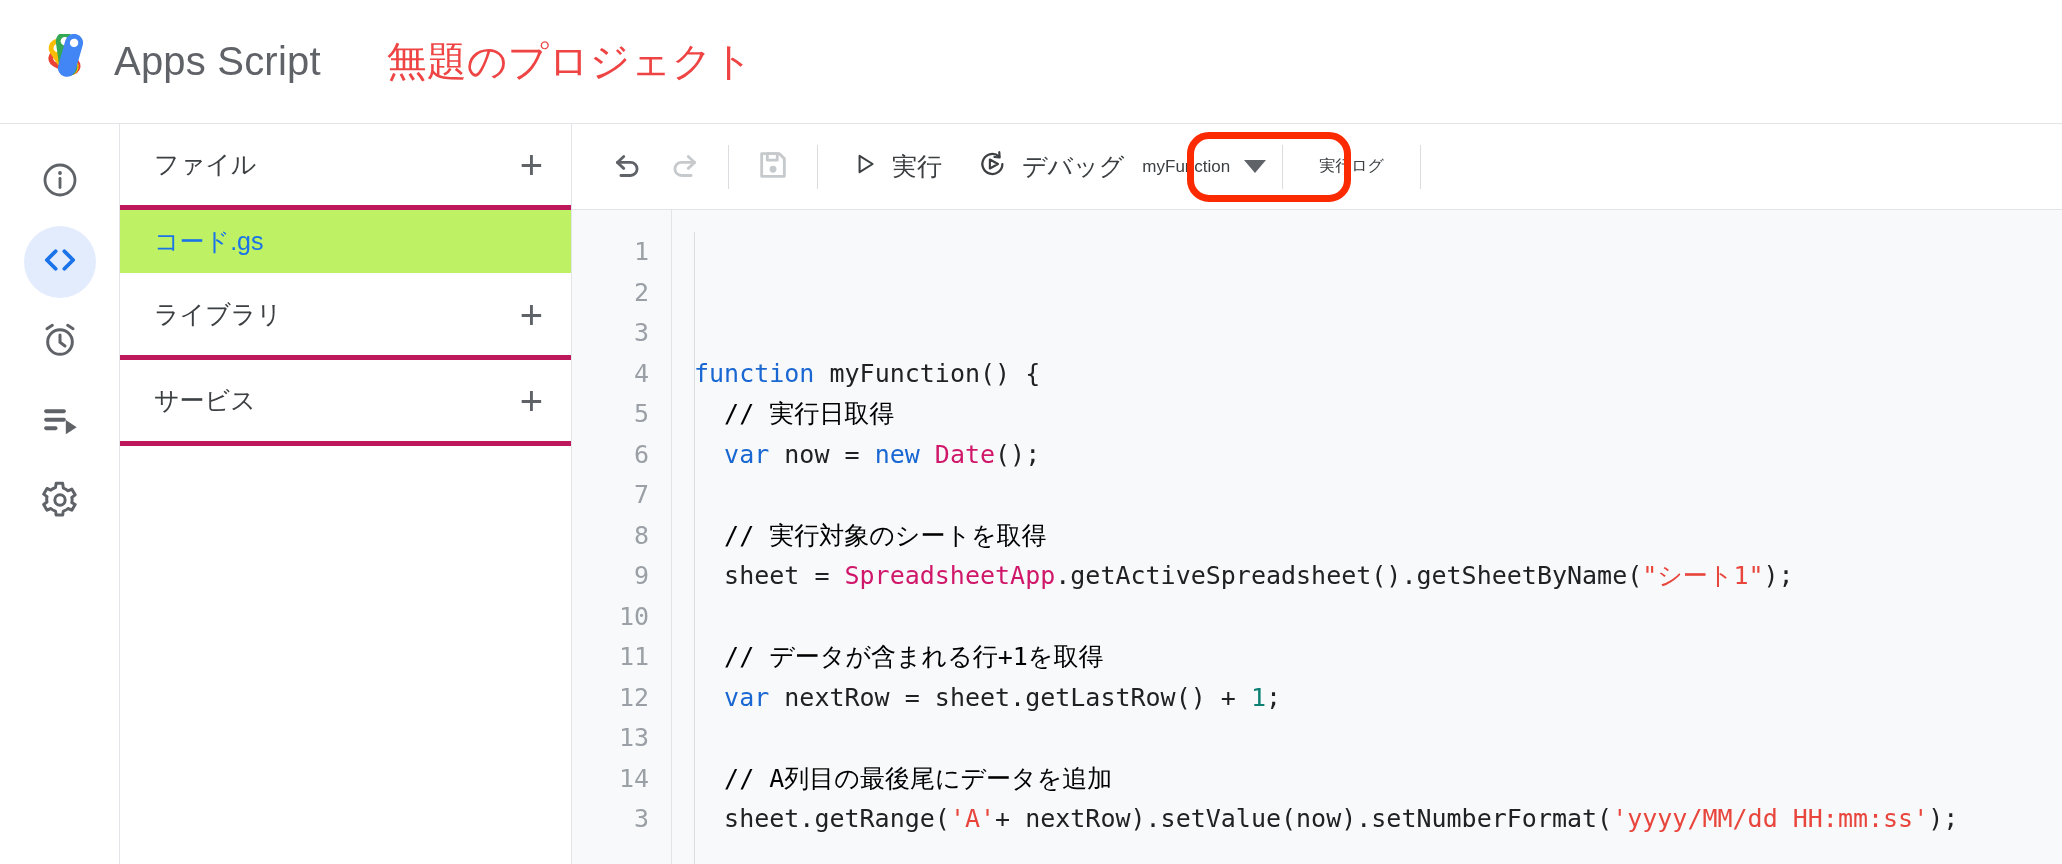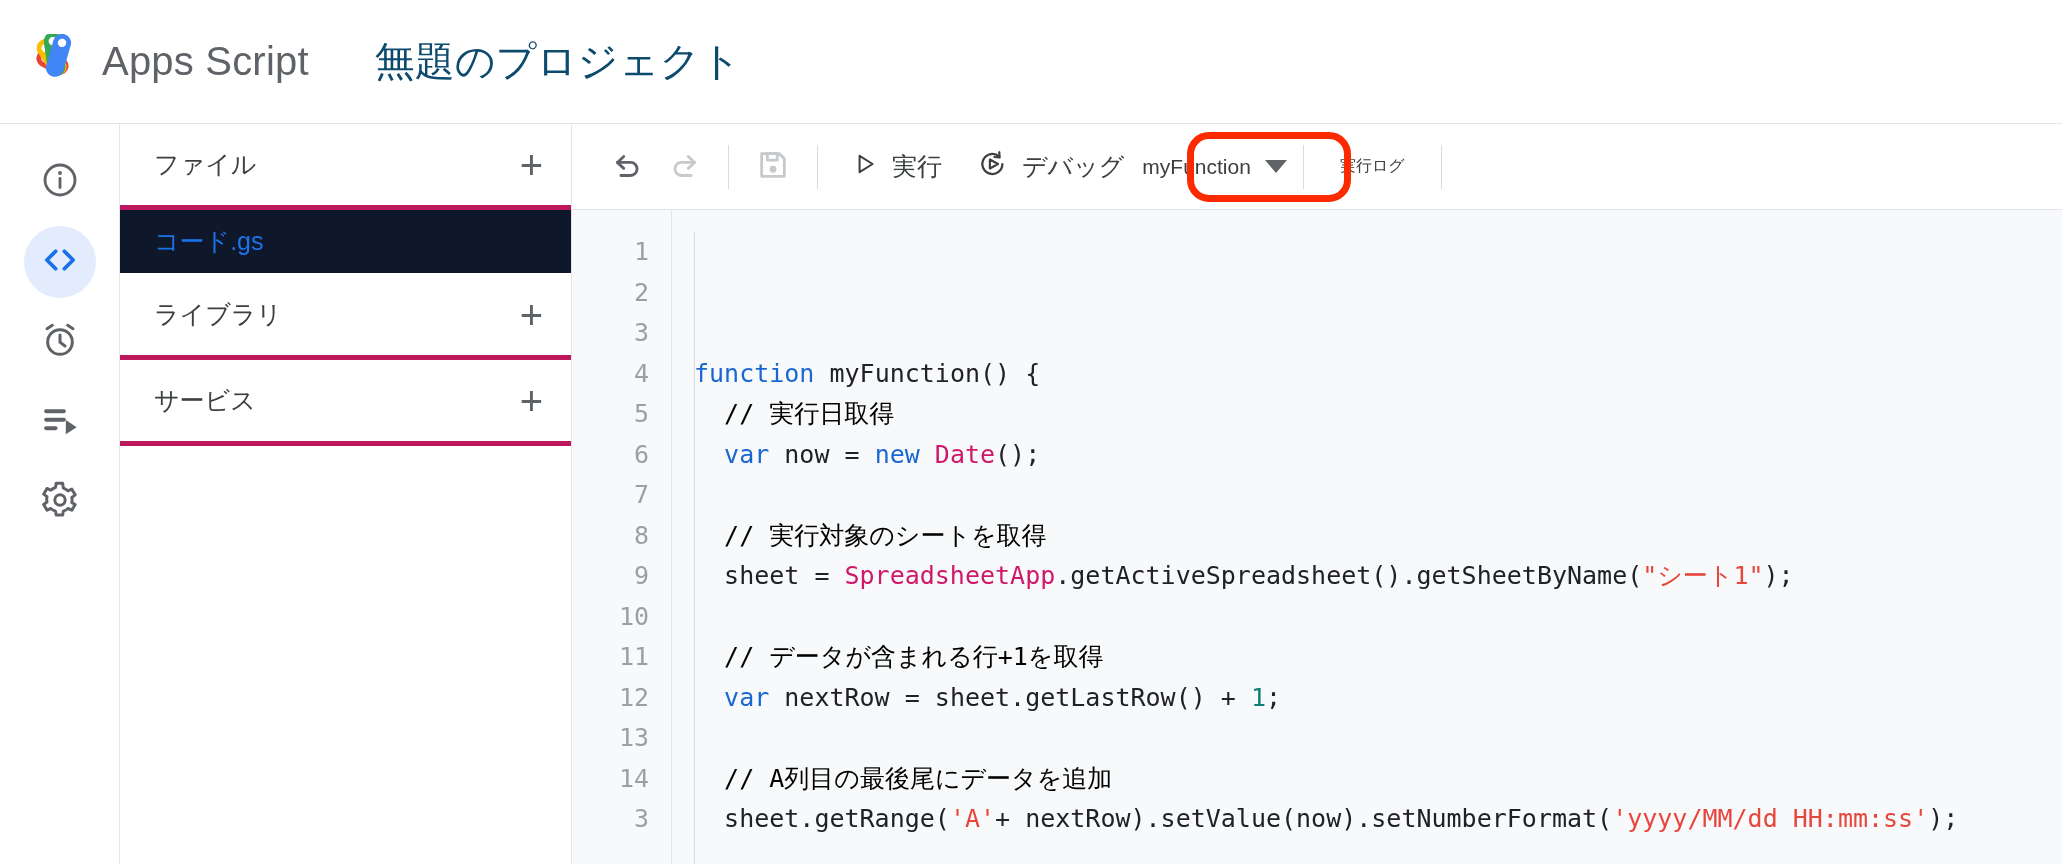--- a/index.html
+++ b/index.html
@@ -8,30 +8,30 @@
     background:#ffffff;
     font-family:"Liberation Sans","DejaVu Sans",sans-serif;
     color:#3c4043;
     overflow:hidden;
   }
   .app { width:2062px; height:864px; position:relative; }
 
   
   .header {
     height:124px; display:flex; align-items:center;
-    padding-left:28px; box-sizing:border-box;
+    padding-left:40px; box-sizing:border-box;
     border-bottom:1px solid #e3e4e8; background:#fff;
   }
   .logo { width:56px; height:56px; position:relative; flex:0 0 auto; }
   .brand {
     font-size:40px; color:#5f6368; margin-left:18px;
     font-weight:400; letter-spacing:.2px; white-space:nowrap;
   }
   .project-title {
-    font-size:40px; color:#0c4a6e; margin-left:66px;
+    font-size:40px; color:#ef4444; margin-left:66px;
     font-weight:400; white-space:nowrap;
   }
 
   
   .body { display:flex; height:740px; }
 
   
   .rail {
     width:120px; flex:0 0 120px; box-sizing:border-box;
     border-right:1px solid #e3e4e8; background:#fff;
@@ -54,21 +54,21 @@
     justify-content:space-between; padding:0 28px 0 34px;
     box-sizing:border-box; border-bottom:5px solid #be185d;
     font-size:25px; color:#3c4043; cursor:pointer;
   }
   .plus { font-size:40px; color:#5f6368; line-height:1; font-weight:300; cursor:pointer; }
   .file-item {
     height:64px; display:flex; align-items:center; padding-left:34px;
     box-sizing:border-box; font-size:25px; color:#3c4043; cursor:pointer;
     border-bottom:1px solid #e3e4e8;
   }
-  .file-item.selected { background:#0f172a; color:#1a73e8; border-bottom:1px solid #fff; }
+  .file-item.selected { background:#bef264; color:#1a73e8; border-bottom:1px solid #fff; }
 
   
   .editor { flex:1 1 auto; display:flex; flex-direction:column; min-width:0; }
 
   .toolbar {
     height:86px; flex:0 0 86px; display:flex; align-items:center;
     box-sizing:border-box; padding-left:28px;
     border-bottom:1px solid #e3e4e8; background:#fff; position:relative;
   }
   .tb-icon {
@@ -76,21 +76,21 @@
     display:flex; align-items:center; justify-content:center;
     cursor:pointer; flex:0 0 auto;
   }
   .tb-sep { width:1px; height:44px; background:#dadce0; margin:0 16px; flex:0 0 auto; }
   .tb-text {
     display:flex; align-items:center; gap:14px; font-size:25px; color:#3c4043;
     padding:8px 18px; border-radius:6px; cursor:pointer; white-space:nowrap;
   }
   .tb-plain { font-size:16px; color:#3c4043; padding:8px 20px; cursor:pointer; white-space:nowrap; }
   .caret { width:0; height:0; border-left:11px solid transparent; border-right:11px solid transparent; border-top:13px solid #5f6368; margin-left:14px; }
-  .fn-name { font-size:21px; color:#3c4043; display:flex; align-items:center; cursor:pointer; }
+  .fn-name { font-size:17px; color:#3c4043; display:flex; align-items:center; cursor:pointer; }
 
   .run-highlight {
     position:absolute; left:615px; top:8px; width:164px; height:70px;
     border:7px solid #fc2a00; border-radius:22px; box-sizing:border-box;
     pointer-events:none;
   }
 
   
   .code-area { flex:1 1 auto; background:#f8f9fa; display:flex; overflow:hidden; position:relative; }
   .gutter {

